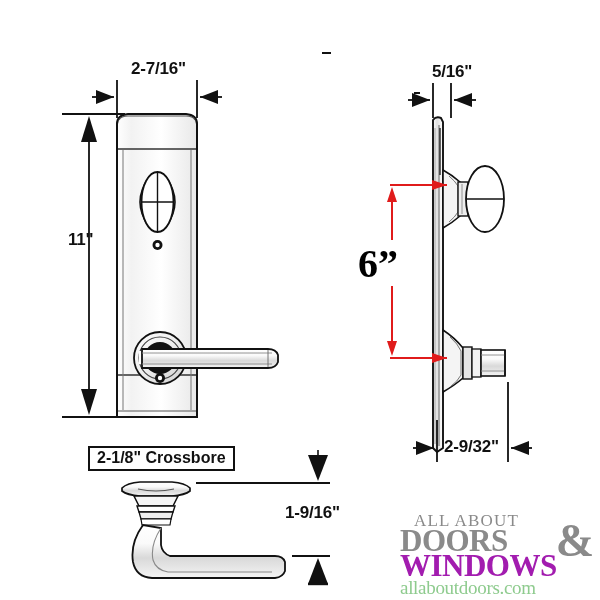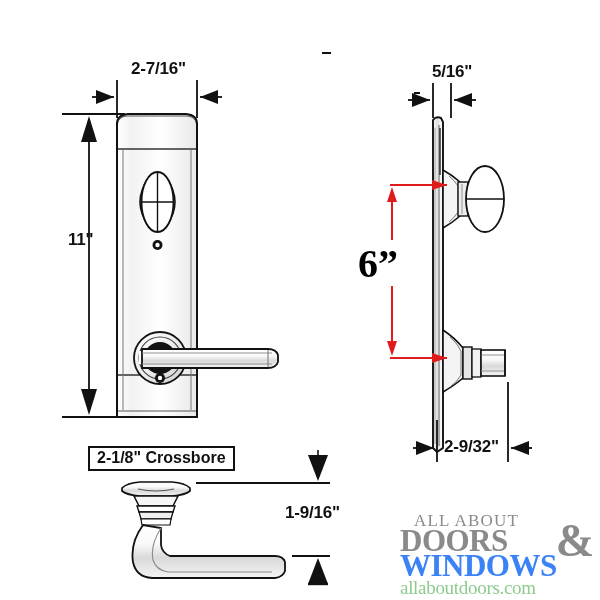--- a/index.html
+++ b/index.html
@@ -78,21 +78,21 @@
     color: #8a8a8a;
     display: block;
     text-align: left;
     margin-top: -4px;
   }
   .logo-l3 {
     font-family: "Liberation Serif", serif;
     font-size: 31px;
     font-weight: 700;
     letter-spacing: -0.5px;
-    color: #3b82f6;
+    color: #a21caf;
     display: block;
     text-align: left;
     margin-top: -6px;
   }
   .logo-amp {
     font-family: "Liberation Serif", serif;
     font-size: 46px;
     font-weight: 700;
     color: #8a8a8a;
     position: absolute;

